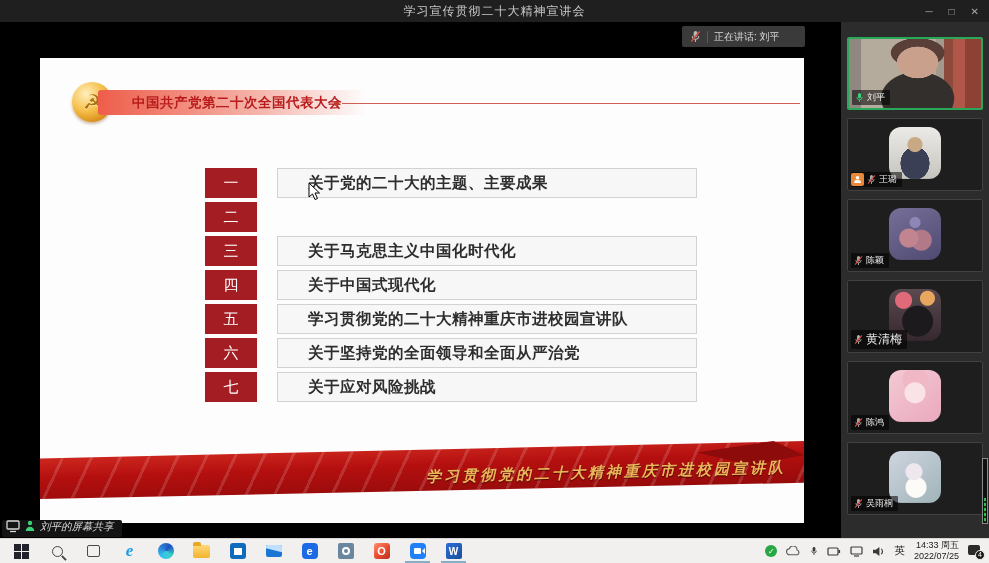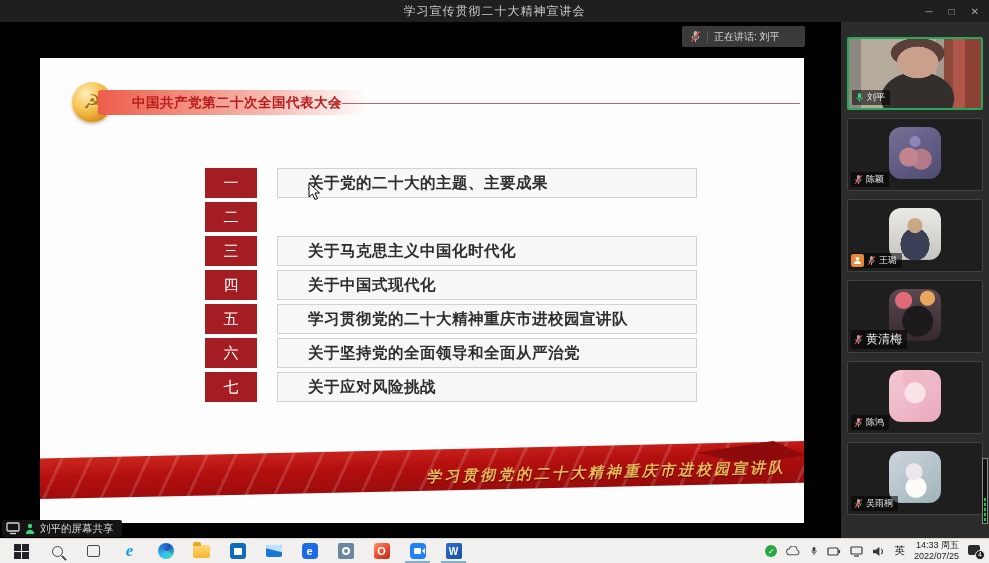--- a/index.html
+++ b/index.html
@@ -57,21 +57,21 @@
   .ribbon-main::after { content:""; position:absolute; inset:0;
                  background:repeating-linear-gradient(115deg, rgba(255,255,255,.14) 0 3px, rgba(255,255,255,0) 3px 26px); }
   .ribbon-fold { position:absolute; inset:0; background:#8e0b0b;
                  clip-path:polygon(86% 20%, 96% 0%, 100% 24%, 93% 42%); }
   .ribbon-text { position:absolute; right:18px; top:22px; font-family:"Liberation Serif","DejaVu Serif",serif;
                  font-style:italic; font-weight:bold; font-size:15px; letter-spacing:3px; color:#eab65a;
                  text-shadow:0 1px 1px rgba(60,0,0,.8); transform:rotate(-1.5deg); white-space:nowrap; }
 
   
   .share-label { position:absolute; left:2px; top:520px; height:17px; background:#141414;
-                 display:flex; align-items:center; gap:5px; padding:0 8px 0 4px; border-radius:2px; }
+                 display:flex; align-items:flex-start; gap:5px; padding:0 8px 0 4px; border-radius:2px;font-style:italic; }
   .share-label .txt { color:#d8d8d8; font-size:10.5px; white-space:nowrap; }
 
   
   .sidebar { position:absolute; left:841px; top:22px; width:148px; height:516px; background:#2c2c2c;
              padding:15px 5px 0 6px; }
   .tile { position:relative; width:136px; height:73px; background:#1e1e1e; border:1px solid #414141;
           border-radius:2px; margin-bottom:8px; overflow:hidden; }
   .tile.active { border:2px solid #2aa85a; }
   .video-feed { position:absolute; inset:0;
      background:
@@ -256,86 +256,86 @@
         <svg width="9" height="11" viewBox="0 0 12 14">
           <rect x="4" y="1" width="4" height="7" rx="2" fill="#3bd27a"></rect>
           <path d="M2.5 6.5a3.5 3.5 0 0 0 7 0" fill="none" stroke="#3bd27a" stroke-width="1.2"></path>
           <line x1="6" y1="10" x2="6" y2="13" stroke="#3bd27a" stroke-width="1.2"></line>
         </svg>
         <span class="nm">刘平</span>
       </div>
     </div>
 
     <div class="tile">
-      <div class="avatar av1"></div>
-      <div class="name-chip">
-        <svg width="9" height="11" viewBox="0 0 12 14">
-          <rect x="4" y="1" width="4" height="7" rx="2" fill="#aaa"></rect>
-          <path d="M2.5 6.5a3.5 3.5 0 0 0 7 0" fill="none" stroke="#aaa" stroke-width="1.2"></path>
-          <line x1="6" y1="10" x2="6" y2="13" stroke="#aaa" stroke-width="1.2"></line>
-          <line x1="1.5" y1="12.5" x2="10.5" y2="1.5" stroke="#d84a3f" stroke-width="1.6"></line>
-        </svg>
-        <span class="nm">陈颖</span>
-      </div>
-    </div>
-
-    <div class="tile">
       <div class="avatar av2"></div>
       <div class="name-chip">
         <span class="host-badge">
           <svg width="9" height="9" viewBox="0 0 10 10">
               <circle cx="5" cy="3" r="2" fill="#fff"></circle>
               <path d="M1.2 9a3.8 3.8 0 0 1 7.6 0z" fill="#fff"></path>
             </svg>
         </span>
         <svg width="9" height="11" viewBox="0 0 12 14">
           <rect x="4" y="1" width="4" height="7" rx="2" fill="#aaa"></rect>
           <path d="M2.5 6.5a3.5 3.5 0 0 0 7 0" fill="none" stroke="#aaa" stroke-width="1.2"></path>
           <line x1="6" y1="10" x2="6" y2="13" stroke="#aaa" stroke-width="1.2"></line>
           <line x1="1.5" y1="12.5" x2="10.5" y2="1.5" stroke="#d84a3f" stroke-width="1.6"></line>
         </svg>
         <span class="nm">王璐</span>
       </div>
     </div>
 
     <div class="tile">
-      <div class="avatar av3"></div>
+      <div class="avatar av1"></div>
       <div class="name-chip">
         <svg width="9" height="11" viewBox="0 0 12 14">
           <rect x="4" y="1" width="4" height="7" rx="2" fill="#aaa"></rect>
           <path d="M2.5 6.5a3.5 3.5 0 0 0 7 0" fill="none" stroke="#aaa" stroke-width="1.2"></path>
           <line x1="6" y1="10" x2="6" y2="13" stroke="#aaa" stroke-width="1.2"></line>
           <line x1="1.5" y1="12.5" x2="10.5" y2="1.5" stroke="#d84a3f" stroke-width="1.6"></line>
         </svg>
-        <span class="nm" style="font-size:12px">黄清梅</span>
+        <span class="nm">陈颖</span>
       </div>
     </div>
 
     <div class="tile">
-      <div class="avatar av4"></div>
+      <div class="avatar av3"></div>
       <div class="name-chip">
         <svg width="9" height="11" viewBox="0 0 12 14">
           <rect x="4" y="1" width="4" height="7" rx="2" fill="#aaa"></rect>
           <path d="M2.5 6.5a3.5 3.5 0 0 0 7 0" fill="none" stroke="#aaa" stroke-width="1.2"></path>
           <line x1="6" y1="10" x2="6" y2="13" stroke="#aaa" stroke-width="1.2"></line>
           <line x1="1.5" y1="12.5" x2="10.5" y2="1.5" stroke="#d84a3f" stroke-width="1.6"></line>
         </svg>
-        <span class="nm">陈鸿</span>
+        <span class="nm" style="font-size:12px">黄清梅</span>
       </div>
     </div>
 
     <div class="tile">
-      <div class="avatar av5"></div>
+      <div class="avatar av4"></div>
       <div class="name-chip">
         <svg width="9" height="11" viewBox="0 0 12 14">
           <rect x="4" y="1" width="4" height="7" rx="2" fill="#aaa"></rect>
           <path d="M2.5 6.5a3.5 3.5 0 0 0 7 0" fill="none" stroke="#aaa" stroke-width="1.2"></path>
           <line x1="6" y1="10" x2="6" y2="13" stroke="#aaa" stroke-width="1.2"></line>
           <line x1="1.5" y1="12.5" x2="10.5" y2="1.5" stroke="#d84a3f" stroke-width="1.6"></line>
         </svg>
+        <span class="nm">陈鸿</span>
+      </div>
+    </div>
+
+    <div class="tile">
+      <div class="avatar av5"></div>
+      <div class="name-chip">
+        <svg width="9" height="11" viewBox="0 0 12 14">
+          <rect x="4" y="1" width="4" height="7" rx="2" fill="#aaa"></rect>
+          <path d="M2.5 6.5a3.5 3.5 0 0 0 7 0" fill="none" stroke="#aaa" stroke-width="1.2"></path>
+          <line x1="6" y1="10" x2="6" y2="13" stroke="#aaa" stroke-width="1.2"></line>
+          <line x1="1.5" y1="12.5" x2="10.5" y2="1.5" stroke="#d84a3f" stroke-width="1.6"></line>
+        </svg>
         <span class="nm">吴雨桐</span>
       </div>
     </div>
 
     <div class="scroll-meter">
       <div class="lvl"></div>
     </div>
   </div>
 
   <div class="taskbar">

